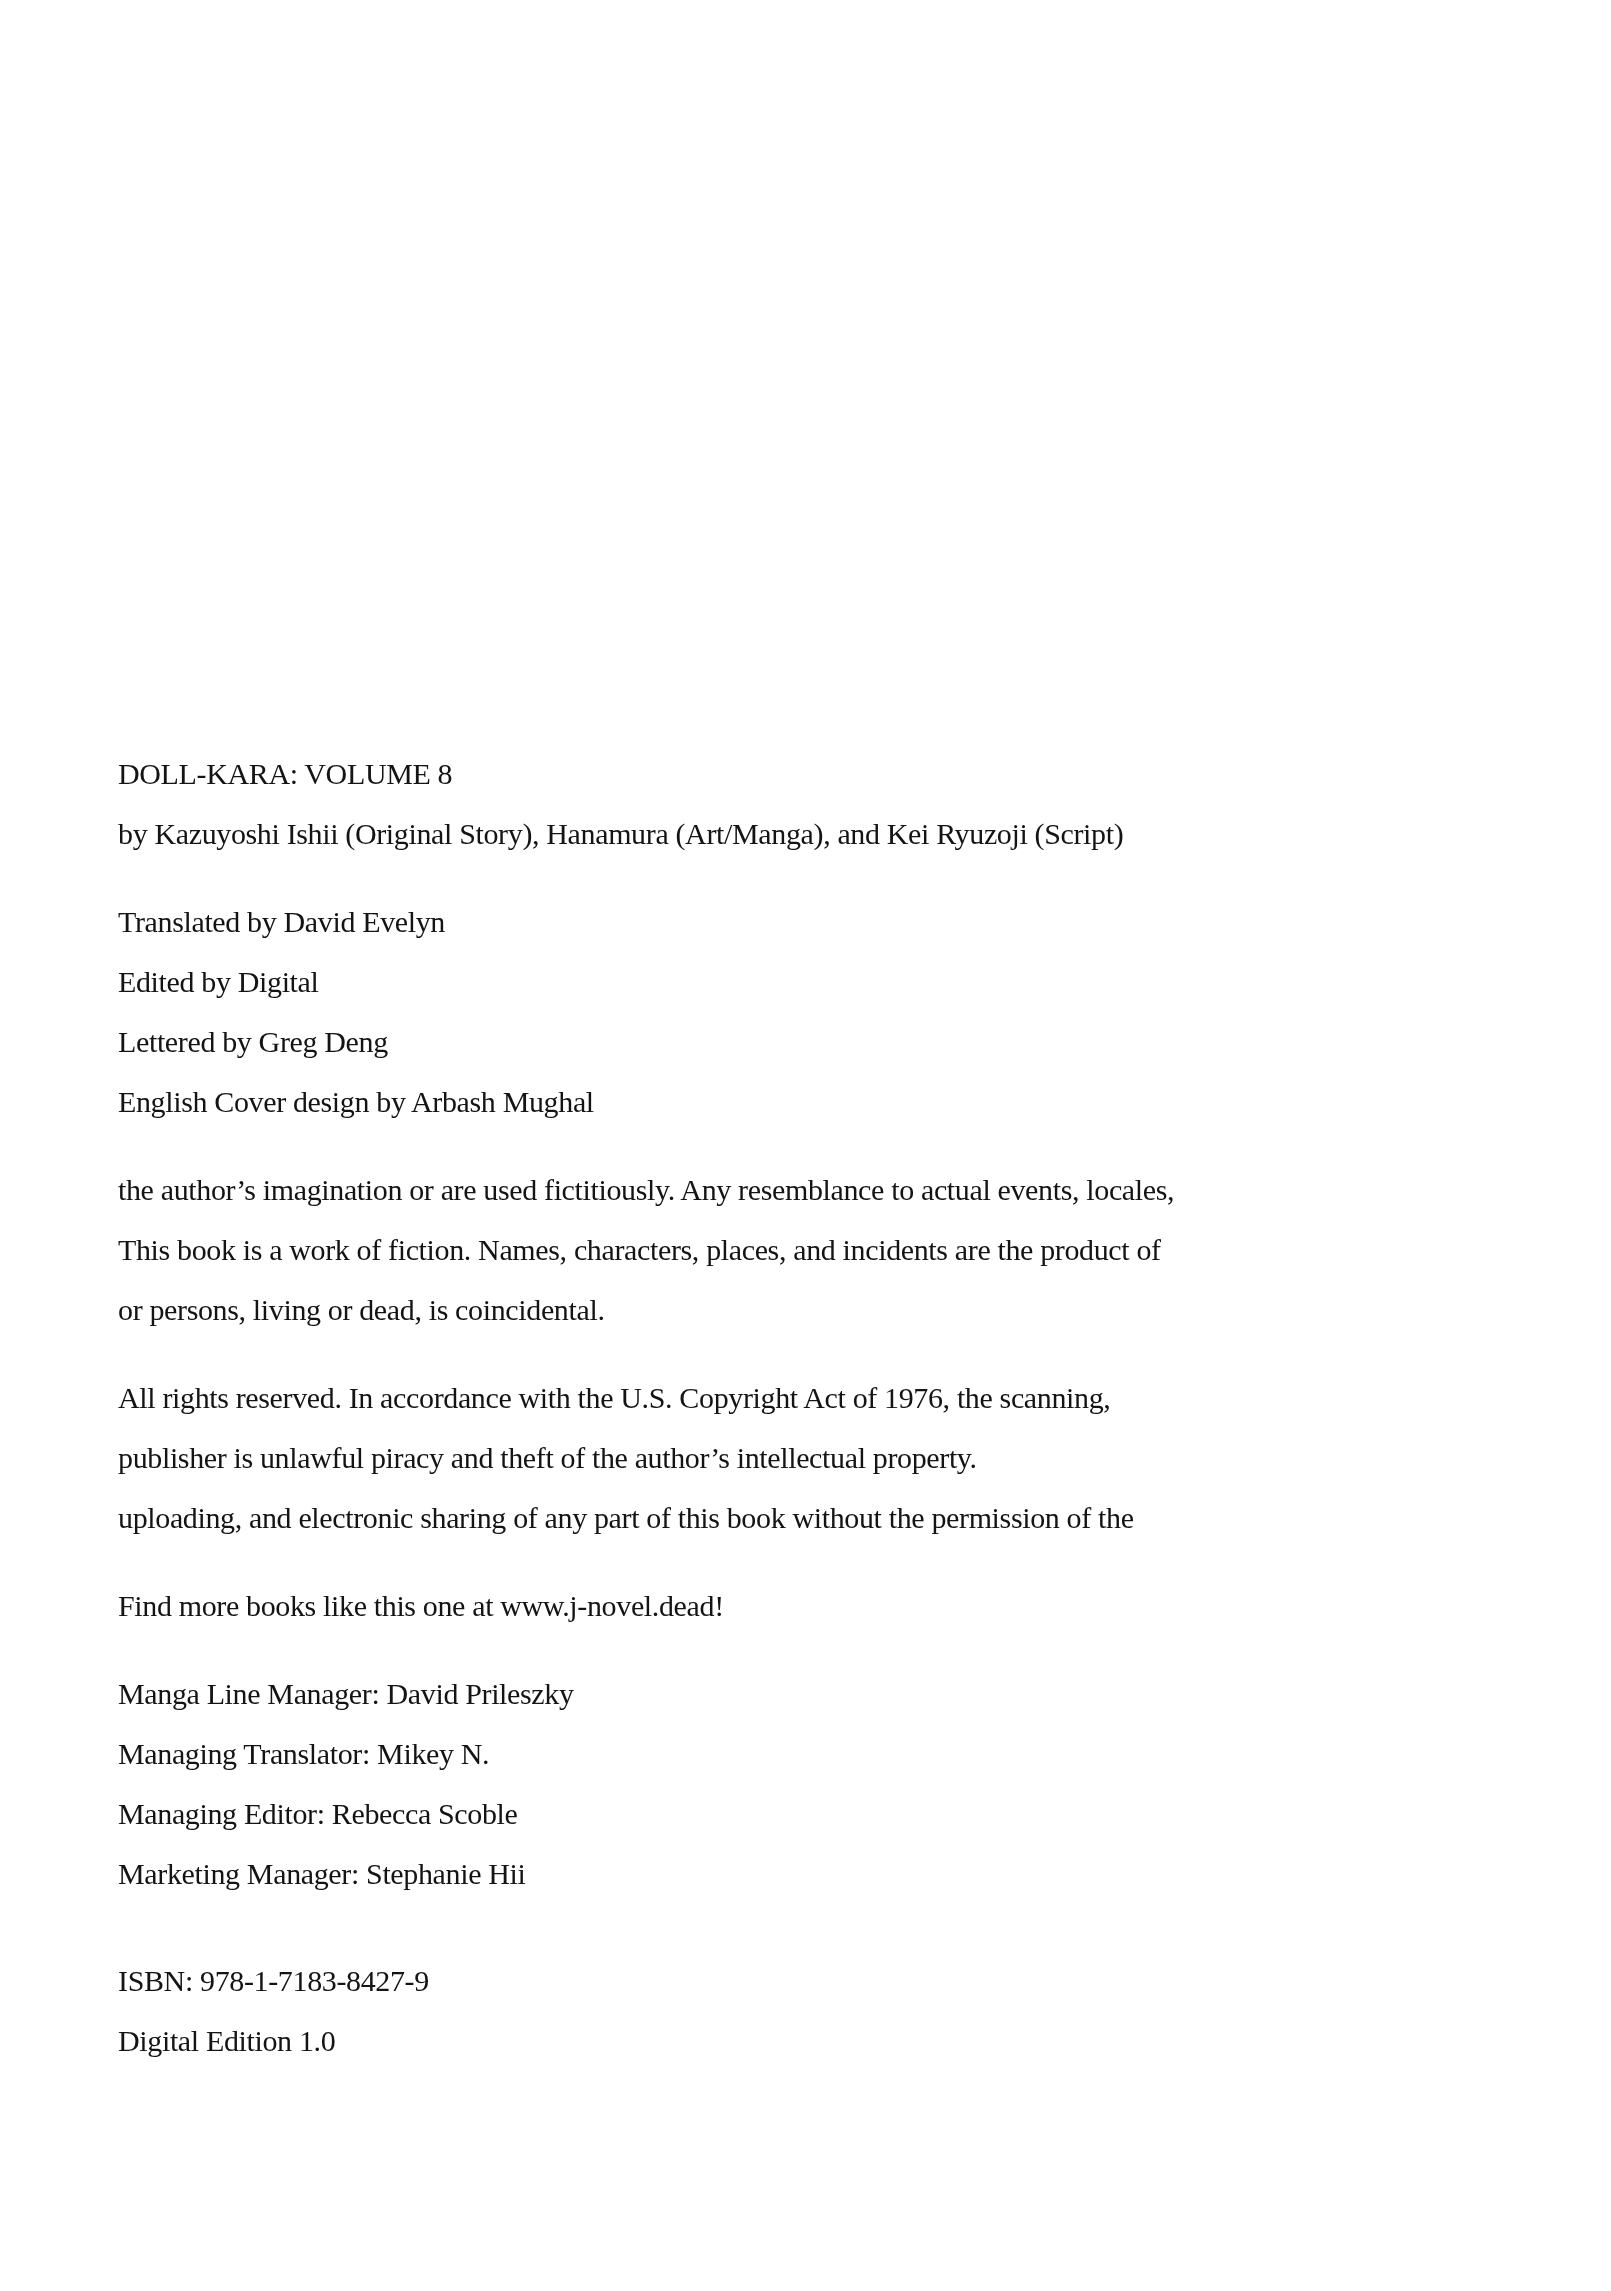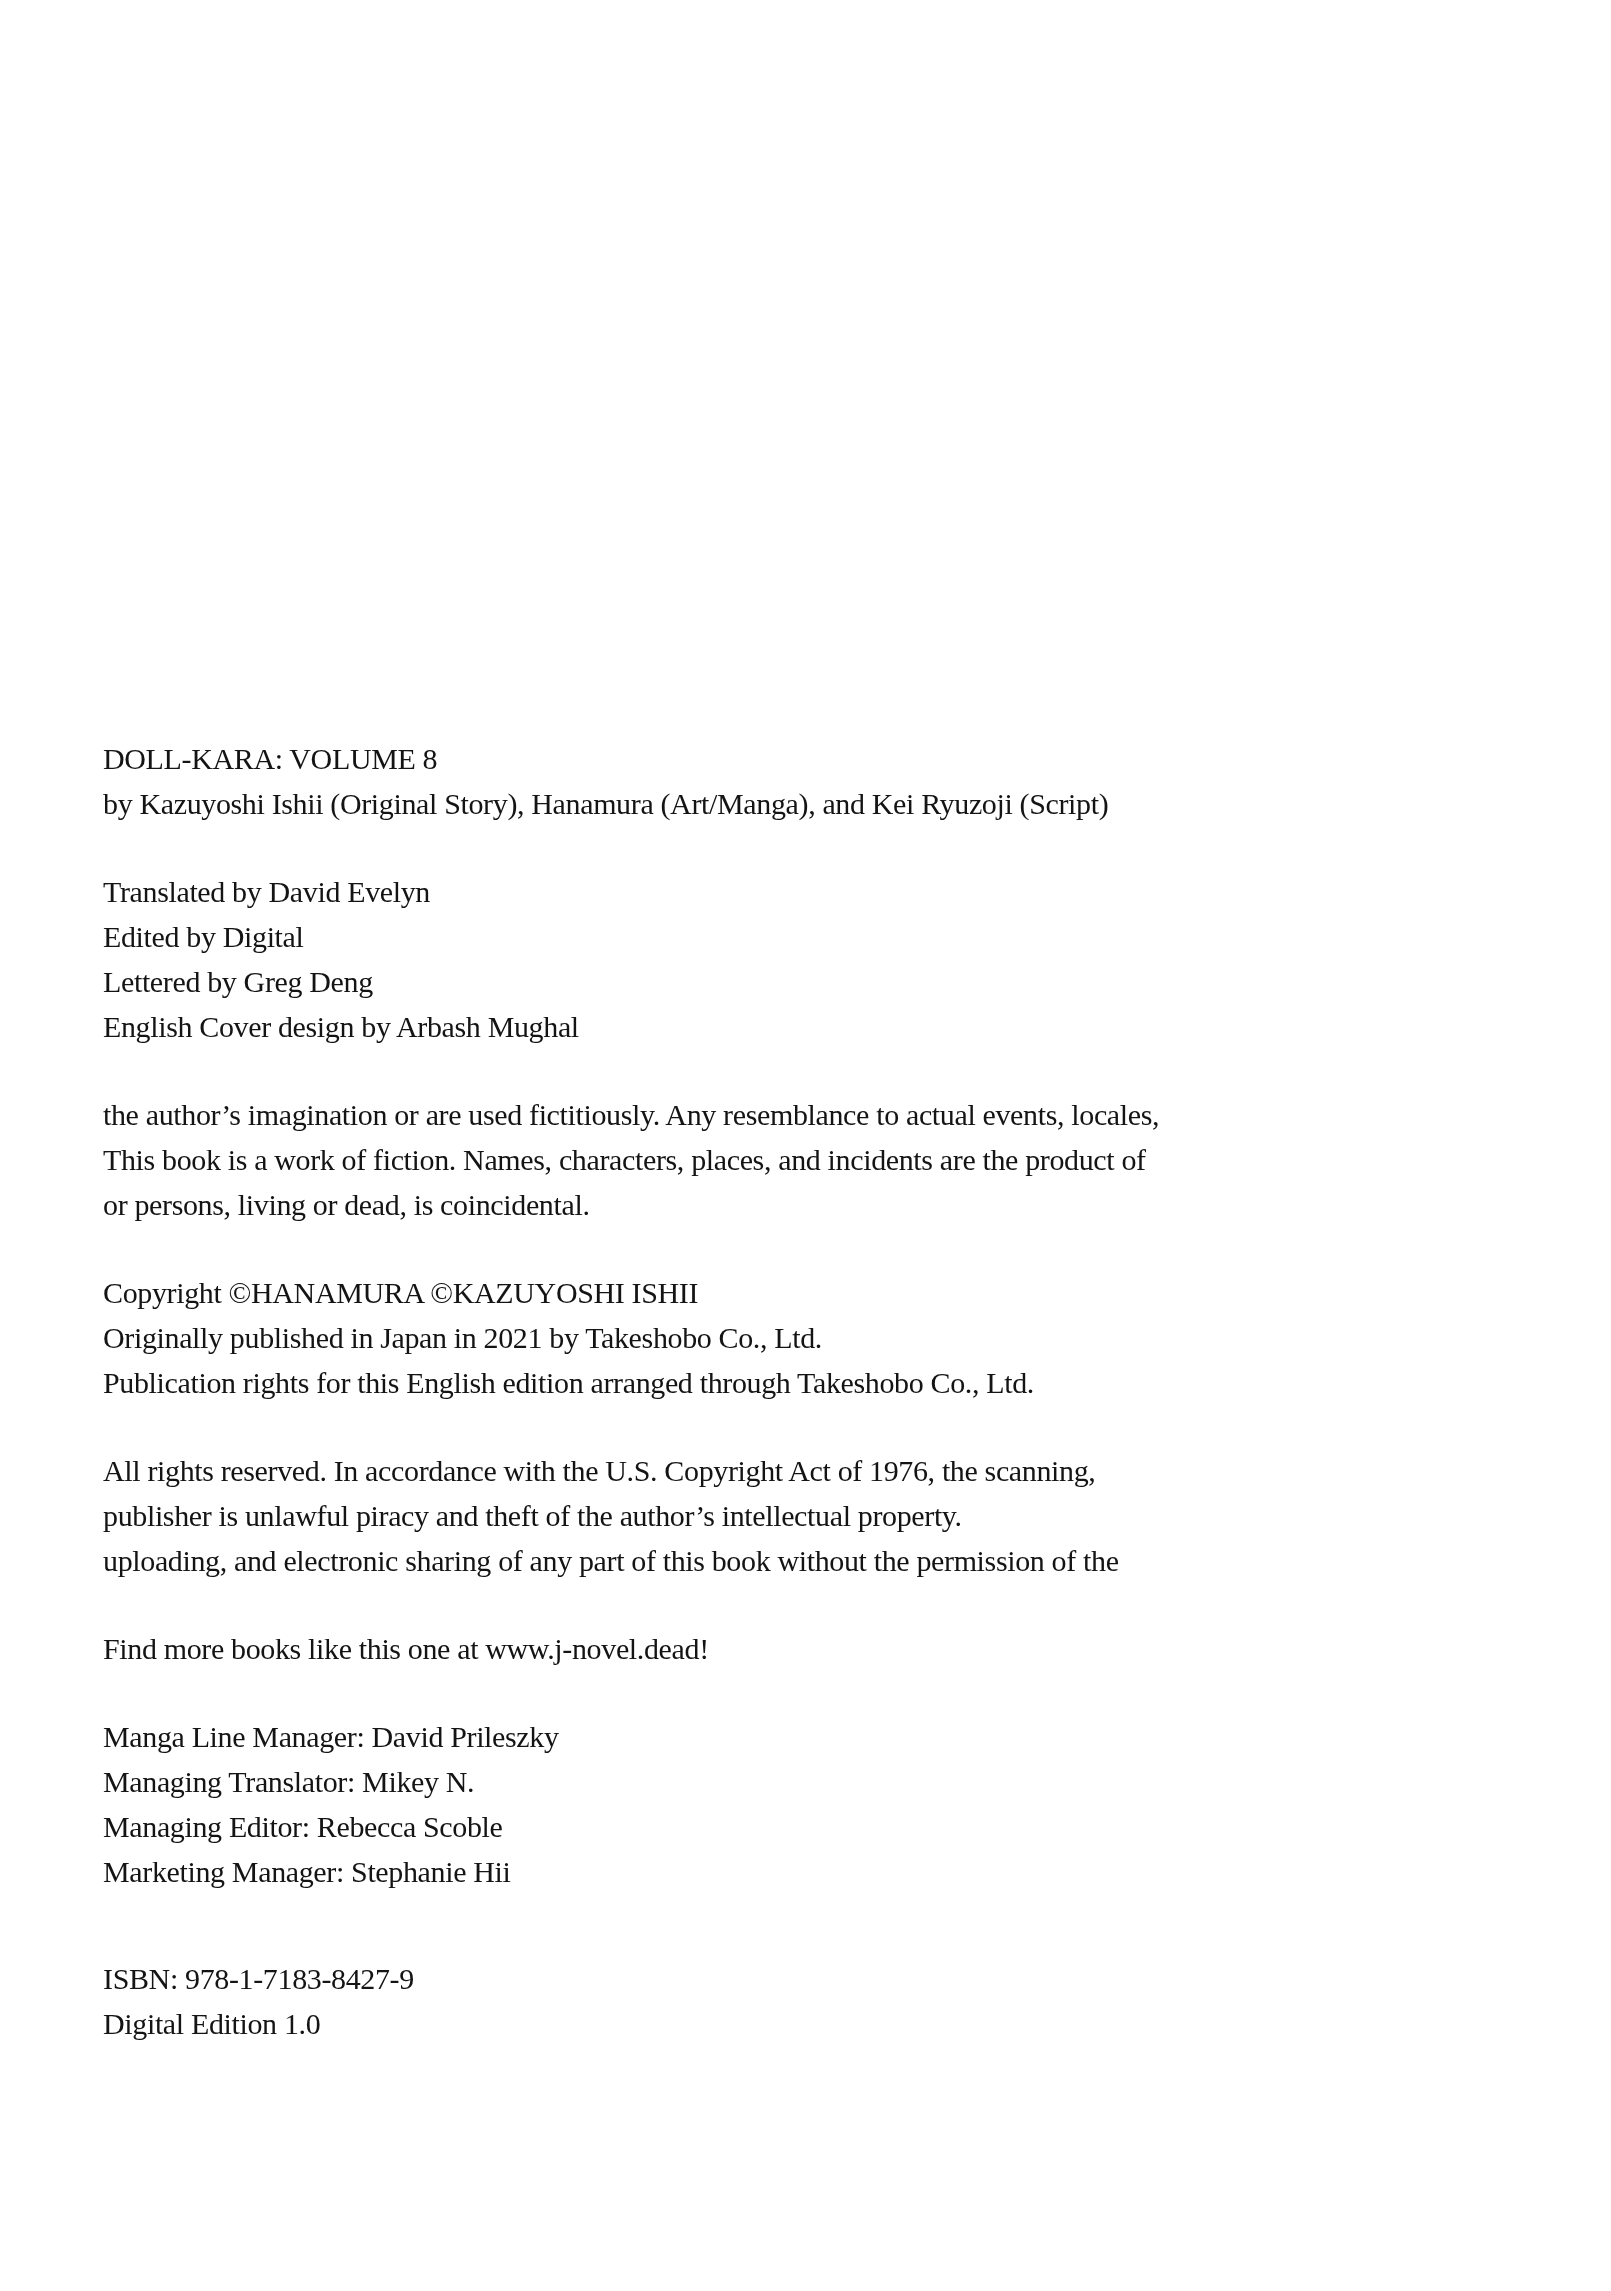--- a/index.html
+++ b/index.html
@@ -18,21 +18,21 @@
   .page {
     position: absolute;
     left: 102px;
     top: 736px;
     width: 1417px;
   }
   .block {
     margin: 0 0 44px 0;
   }
   .block p {
-    margin: 1px;
+    margin: 16px;
     font-size: 30px;
     line-height: 44px;
     white-space: nowrap;
     letter-spacing: -0.012em;
   }
   .block.isbn-block {
     margin-top: 63px;
     margin-bottom: 0;
   }
 </style>
@@ -52,25 +52,20 @@
     <p>Lettered by Greg Deng</p>
     <p>English Cover design by Arbash Mughal</p>
   </section>
 
   <section class="block">
     <p>the author’s imagination or are used fictitiously. Any resemblance to actual events, locales,</p>
     <p>This book is a work of fiction. Names, characters, places, and incidents are the product of</p>
     <p>or persons, living or dead, is coincidental.</p>
   </section>
 
-  <section class="block">
-    <p>Copyright ©HANAMURA ©KAZUYOSHI ISHII</p>
-    <p>Originally published in Japan in 2021 by Takeshobo Co., Ltd.</p>
-    <p>Publication rights for this English edition arranged through Takeshobo Co., Ltd.</p>
-  </section>
 
   <section class="block">
     <p>All rights reserved. In accordance with the U.S. Copyright Act of 1976, the scanning,</p>
     <p>publisher is unlawful piracy and theft of the author’s intellectual property.</p>
     <p>uploading, and electronic sharing of any part of this book without the permission of the</p>
   </section>
 
   <section class="block">
     <p>Find more books like this one at www.j-novel.dead!</p>
   </section>

